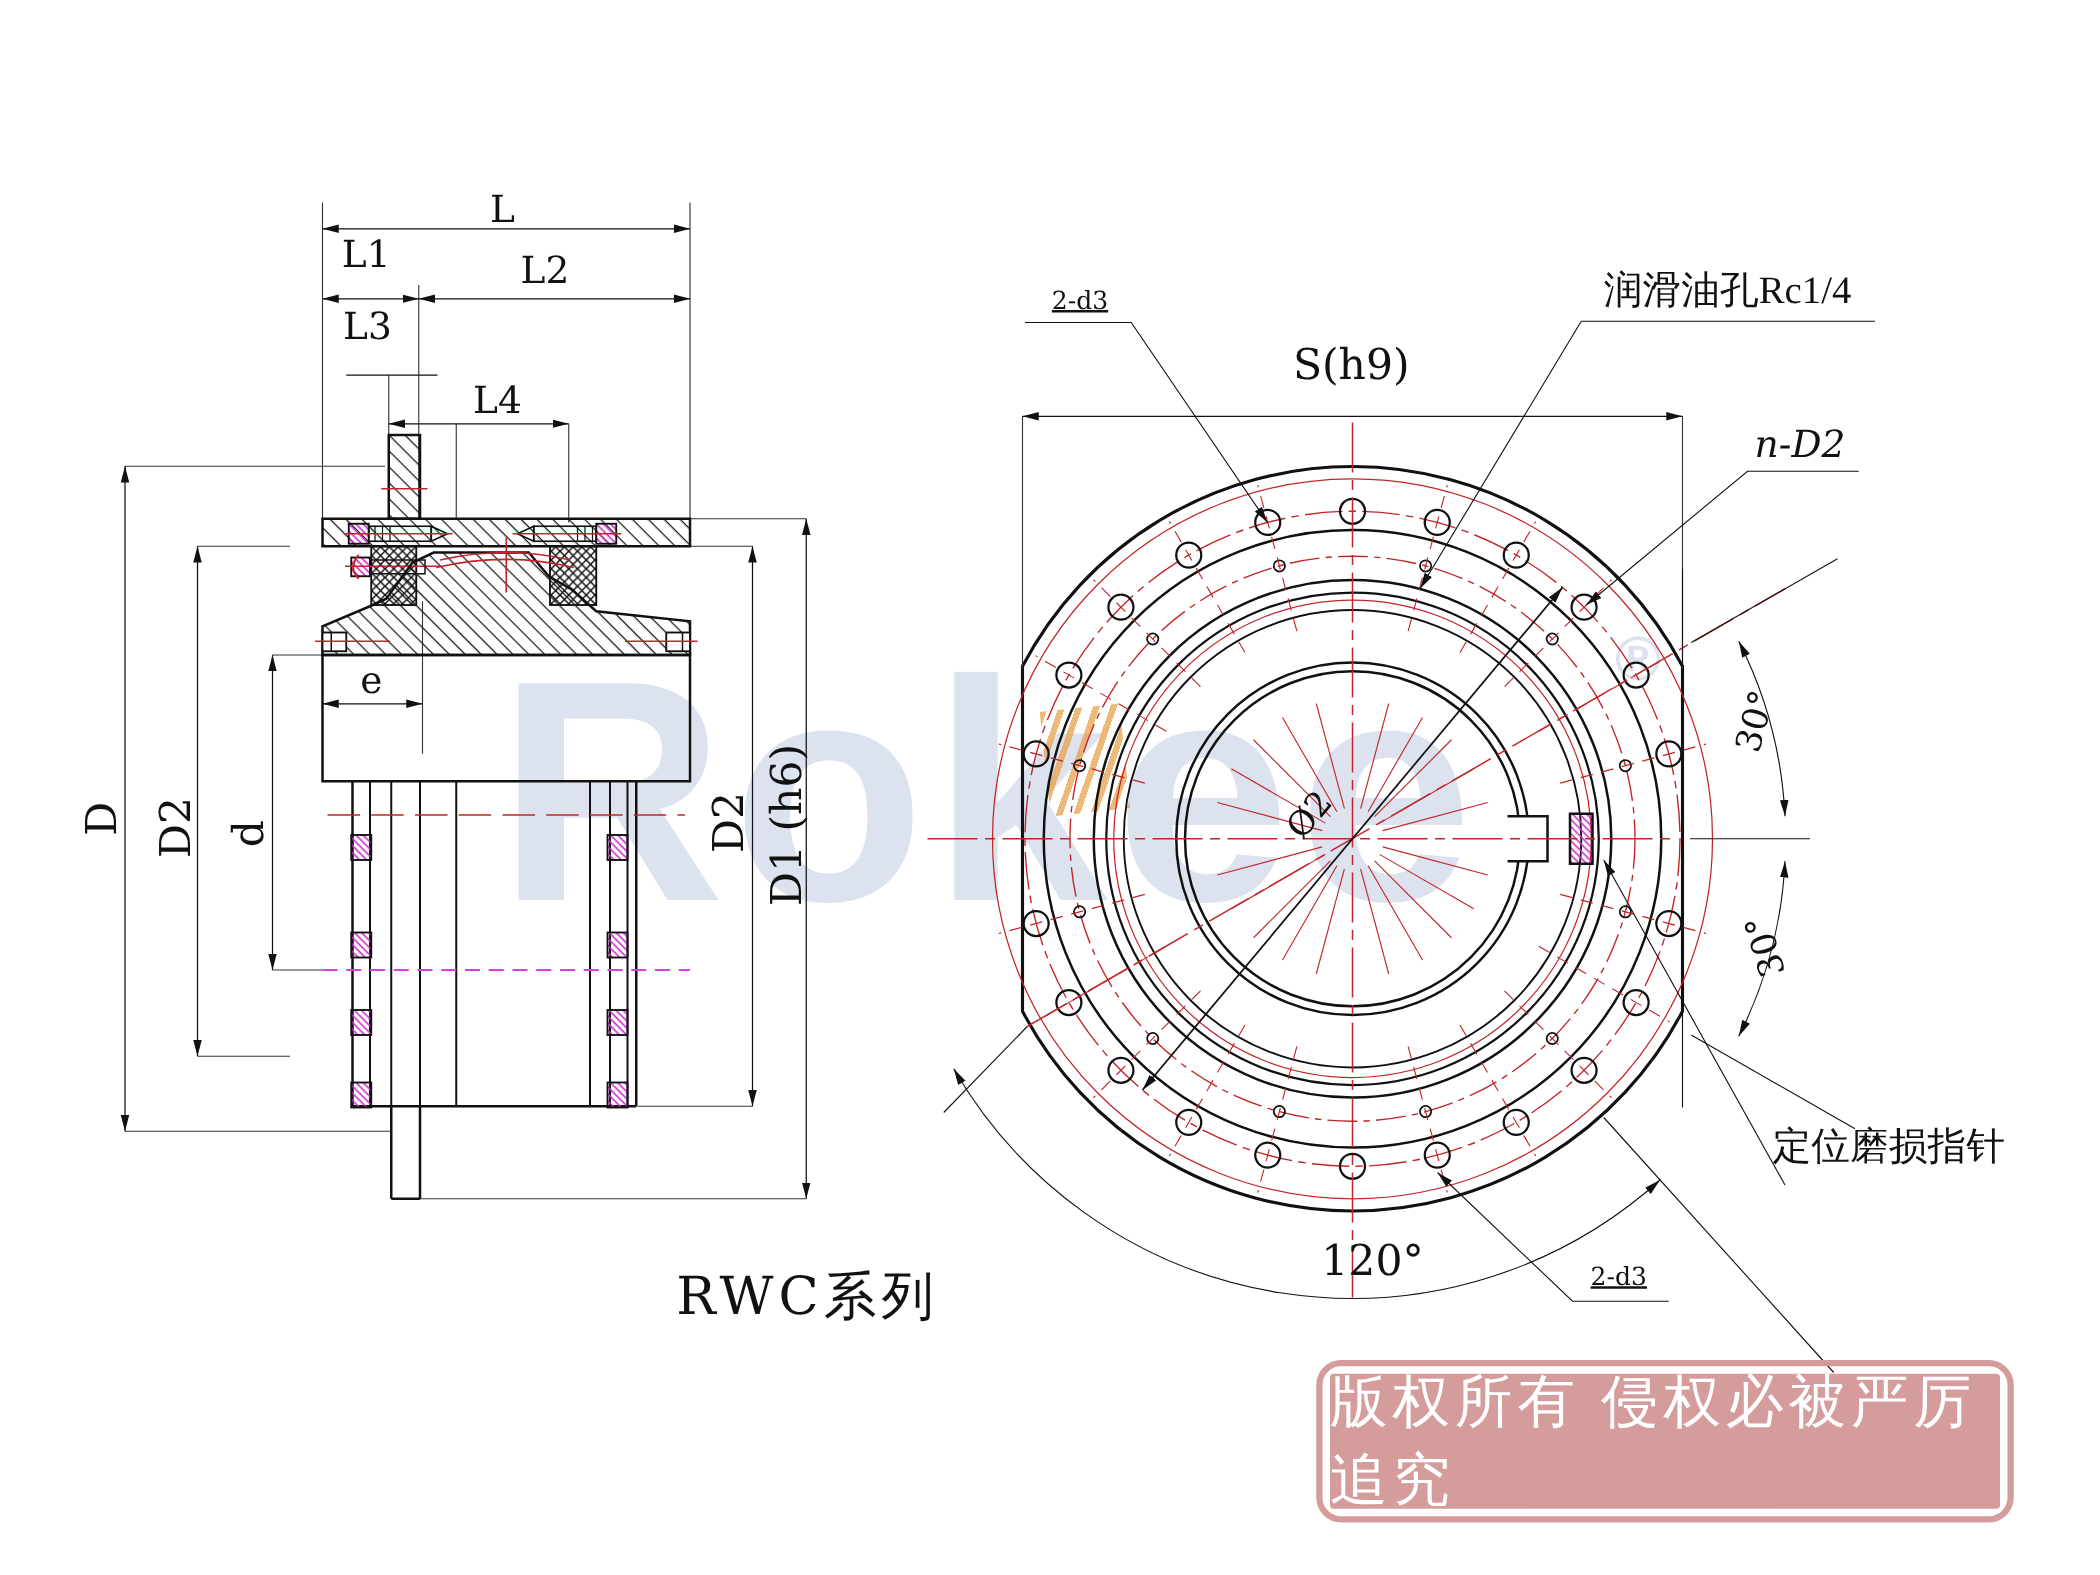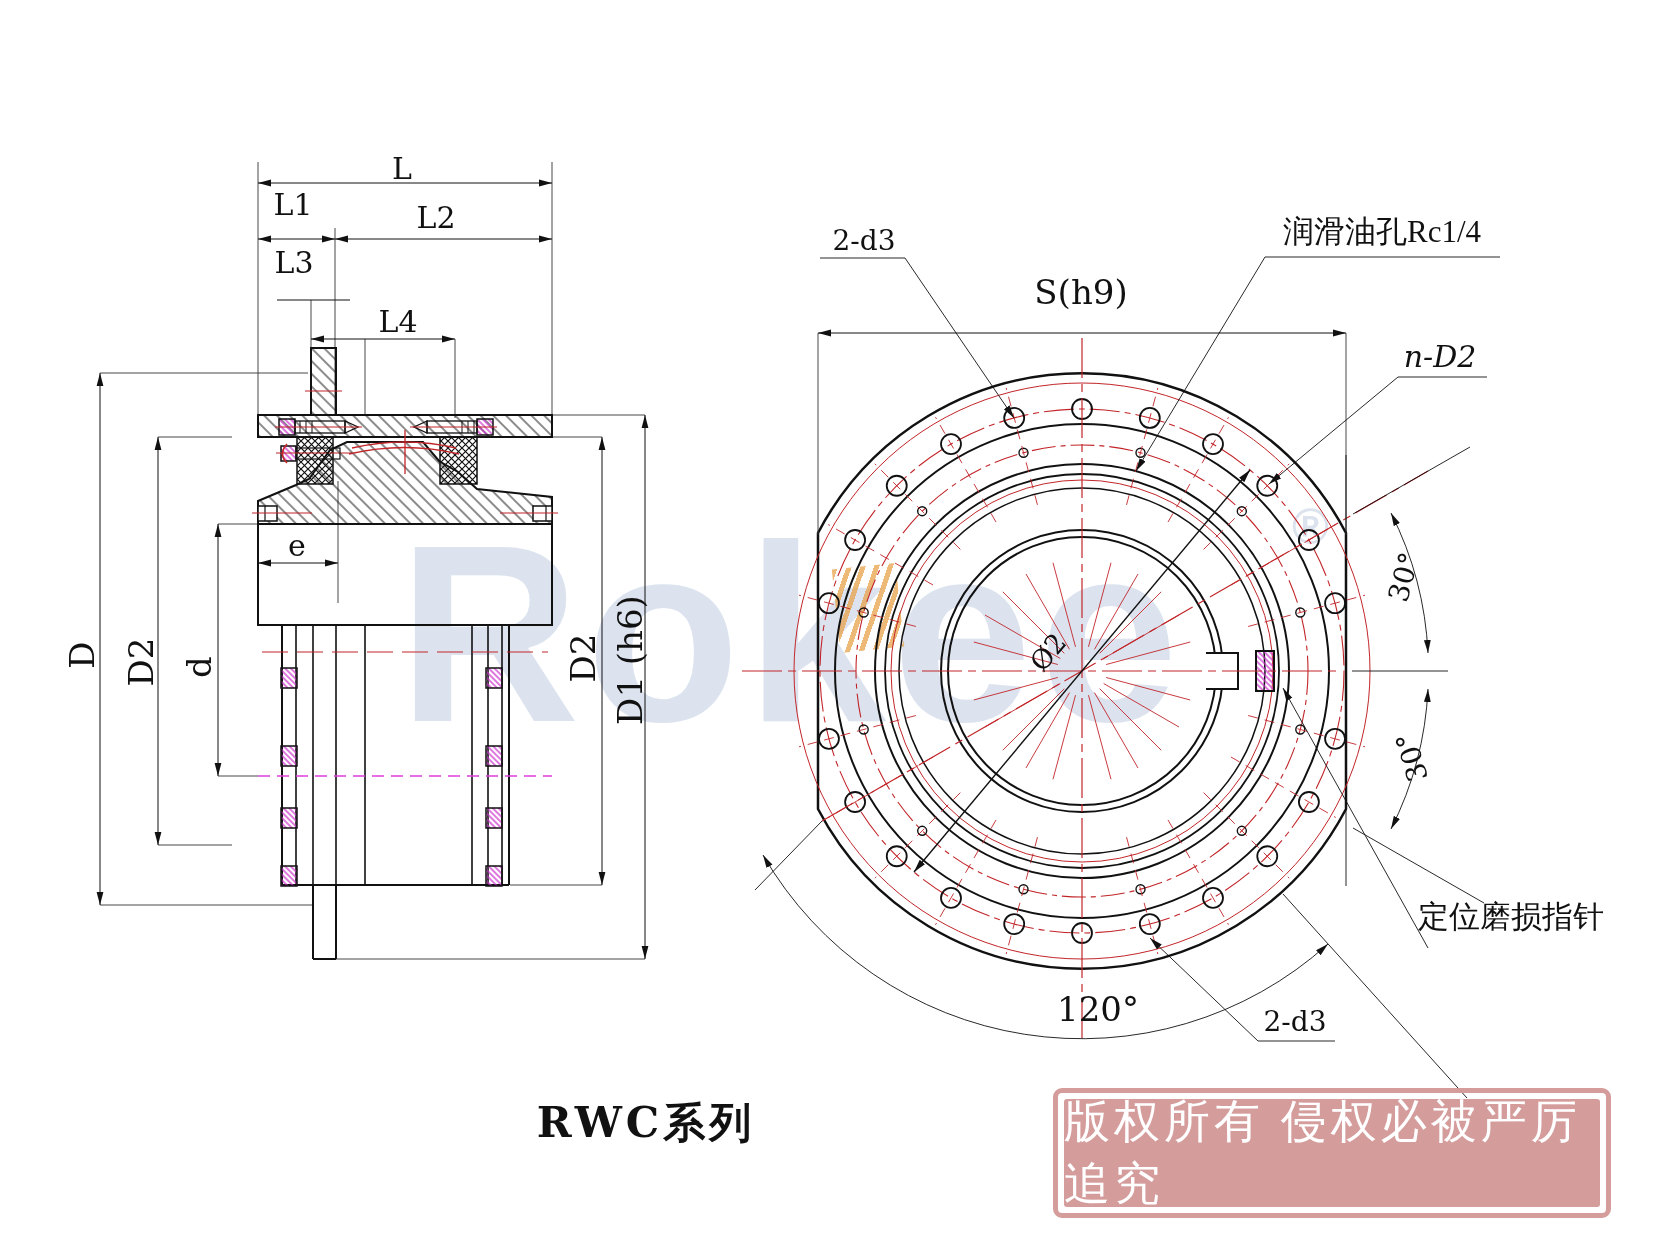--- a/index.html
+++ b/index.html
@@ -10,27 +10,27 @@
   #wm-text{left:398px;top:508px;font-size:252px;line-height:1;letter-spacing:6px;}
   #wm-reg{left:1292px;top:498px;font-size:50px;}
   #wm-orange{left:836px;top:566px;width:64px;height:84px;opacity:.75;transform:rotate(-6deg);
              background:repeating-linear-gradient(115deg,#e8a24a 0 5px,rgba(0,0,0,0) 5px 13px);}
   svg{position:absolute;left:0;top:0;z-index:2;}
   .lbl{position:absolute;z-index:3;color:#111;white-space:nowrap;
        transform:translate(-50%,-50%);font-size:30px;}
   .lbl.rot{transform:translate(-50%,-50%) rotate(-90deg);}
   .lbl.cn{font-family:Liberation Serif, serif;font-size:31px;}
   .lbl.big{font-size:34px;}
-  .lbl.sm{font-size:28px;}
+  .lbl.sm{font-size:20px;text-decoration:underline;}
   #lbl-phi2{transform:translate(-50%,-50%) rotate(-50deg);font-size:27px;}
   #lbl-a30t{transform:translate(-50%,-50%) rotate(-75deg);font-size:28px;}
   #lbl-a30b{transform:translate(-50%,-50%) rotate(-107deg);font-size:28px;}
   #lbl-series{font-size:42px;letter-spacing:4px;}
   .stamp{position:absolute;z-index:4;left:1053px;top:1088px;width:558px;height:130px;
-         border:5px solid #d49898;border-radius:9px;padding:6px;box-sizing:border-box;opacity:.96;}
+         border:5px solid #d49898;border-radius:20px;padding:6px;box-sizing:border-box;opacity:.96;}
   .stamp-inner{width:100%;height:100%;background:#d49898;border-radius:3px;display:flex;
          align-items:center;justify-content:center;color:#fff;letter-spacing:4px;
          font:500 46px "Liberation Sans","DejaVu Sans",sans-serif;}
 </style>
 </head>
 <body>
 
 <div id="canvas">
 
   <div class="watermark" id="wm-text">Rokee</div>
@@ -327,18 +327,18 @@
   <div class="lbl cn" style="left:1382px;top:232px;">润滑油孔Rc1/4</div>
   <div class="lbl big" style="left:1081px;top:292px;">S(h9)</div>
   <div class="lbl" style="left:1440px;top:356px;font-style:italic;">n-D2</div>
   <div class="lbl" id="lbl-a30t" style="left:1404px;top:577px;">30°</div>
   <div class="lbl" id="lbl-a30b" style="left:1412px;top:757px;">30°</div>
   <div class="lbl big" style="left:1098px;top:1009px;">120°</div>
   <div class="lbl sm" style="left:1295px;top:1021px;">2-d3</div>
   <div class="lbl cn" style="left:1511px;top:917px;">定位磨损指针</div>
   <div class="lbl" id="lbl-phi2" style="left:1048px;top:652px;">Ø2</div>
 
-  <div class="lbl" id="lbl-series" style="left:646px;top:1123px;font-weight:bold;">RWC系列</div>
+  <div class="lbl" id="lbl-series" style="left:646px;top:1037px;">RWC系列</div>
 
   <div class="stamp">
     <div class="stamp-inner">版权所有 侵权必被严厉追究</div>
   </div>
 </div>
 
 </body></html>

